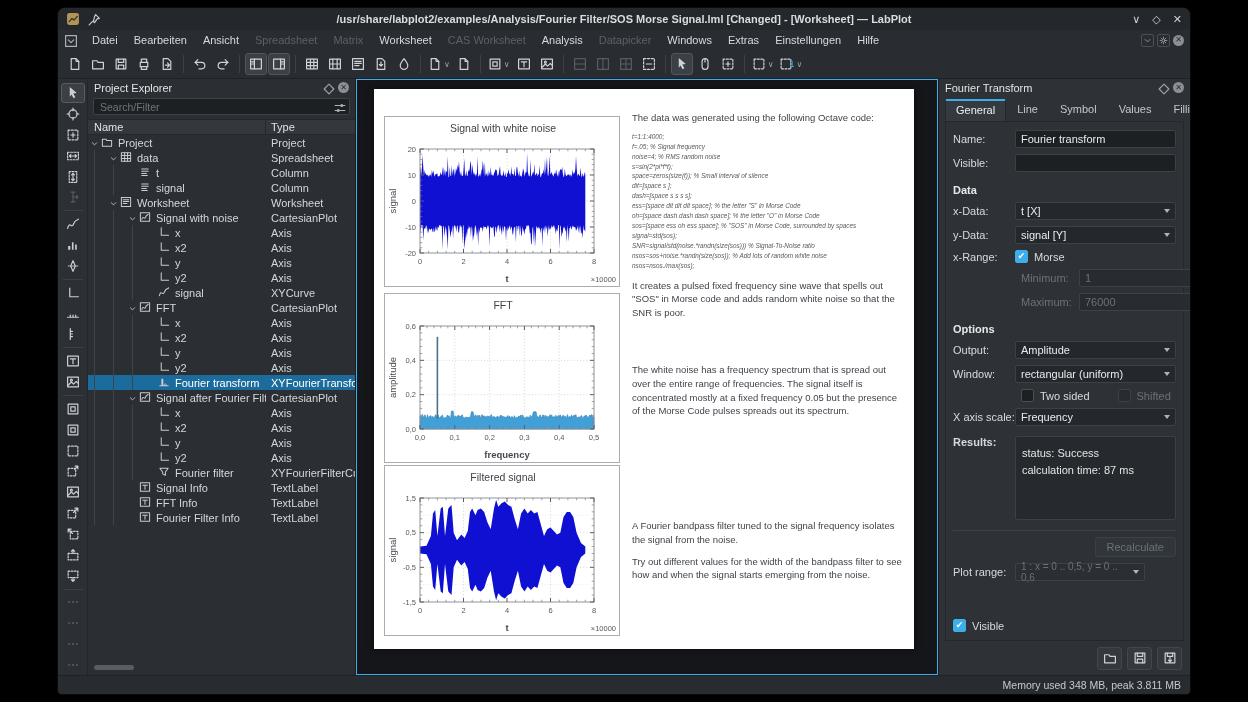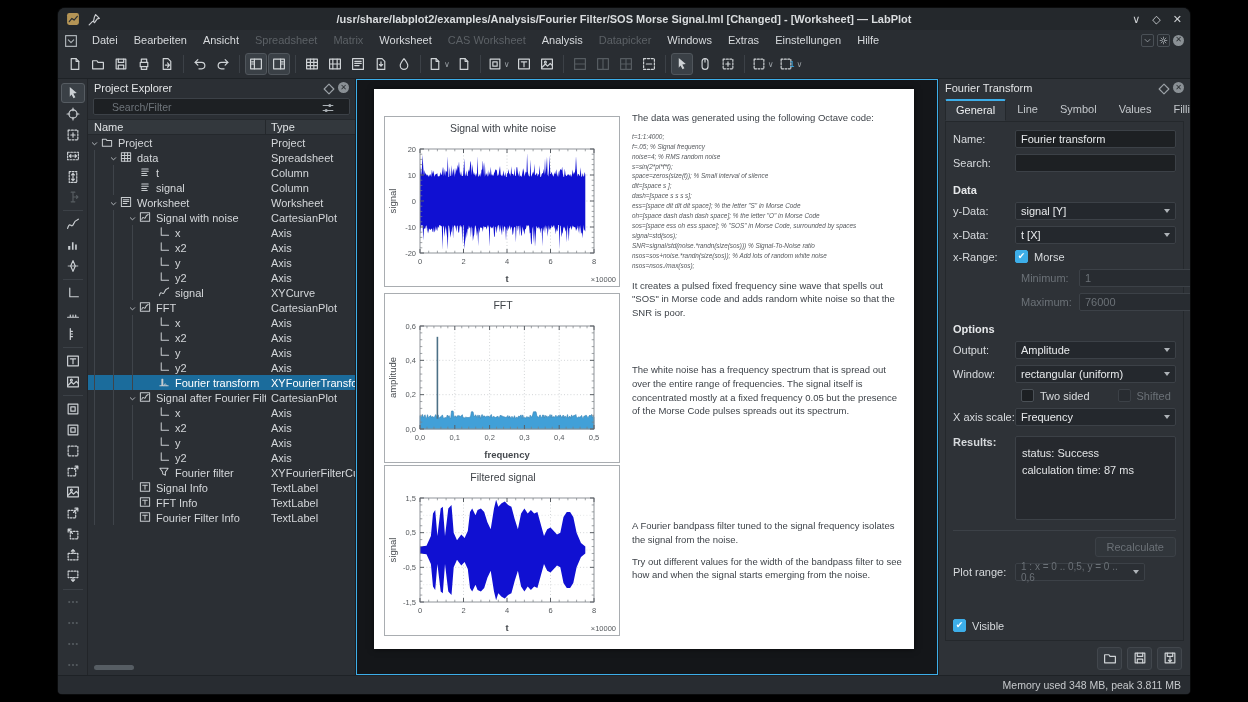--- a/index.html
+++ b/index.html
@@ -50,21 +50,21 @@
   
   .explorer{width:268px;background:#2b2f34;border-right:1px solid #1b1e21;display:flex;
     flex-direction:column;flex:0 0 auto;color:#d4d7da;font-size:11px;}
   .dock-head{height:17px;display:flex;align-items:center;padding:0 6px;color:#e2e4e6;
     font-size:11px;flex:0 0 auto;}
   .dock-head .dh-title{flex:1;}
   .dock-head .dh-icons{display:flex;gap:5px;align-items:center;color:#9aa0a5;}
   .circle-x{width:11px;height:11px;border-radius:50%;background:#8a9095;color:#2b2f33;
     display:flex;align-items:center;justify-content:center;font-size:8px;line-height:1;}
   .searchrow{margin:2px 5px 4px 5px;height:17px;background:#1d2023;border:1px solid #3c4147;
-    border-radius:2px;display:flex;align-items:center;padding:0 16px;flex:0 0 auto;gap:30px;}
+    border-radius:2px;display:flex;align-items:center;padding:0 4px;flex:0 0 auto;gap:30px;}
   .searchrow input{flex:1;background:transparent;border:none;outline:none;color:#dfe2e4;
     font-size:10.5px;font-family:inherit;}
   .searchrow input::placeholder{color:#6f757b;}
   .thead{height:16px;background:#33383d;border-top:1px solid #24282c;border-bottom:1px solid #24282c;
     display:flex;color:#dfe2e4;flex:0 0 auto;}
   .thead .c1{width:178px;padding:1px 6px;border-right:1px solid #24282c;}
   .thead .c2{flex:1;padding:1px 5px;}
   .treebody{flex:1;overflow:hidden;position:relative;}
   .trow{height:15px;display:flex;align-items:center;white-space:nowrap;}
   .trow.selected{background:#1b6c9c;color:#fff;}
@@ -1345,35 +1345,35 @@
           <span class="tab">Symbol</span>
           <span class="tab">Values</span>
           <span class="tab">Filling</span>
         </div>
       <div class="dockframe">
         <div class="frow">
           <span class="lbl">Name:</span>
           <input class="finput" value="Fourier transform" style="">
         </div>
         <div class="frow">
-          <span class="lbl">Search:</span>
+          <span class="lbl">Visible:</span>
           <input class="finput" value="" style="">
         </div>
         <div class="sect">Data</div>
+        <div class="frow">
+          <span class="lbl">x-Data:</span>
+          <span class="combo">
+              <span>t [X]</span>
+              <span class="carr"></span>
+            </span>
+        </div>
         <div class="frow">
           <span class="lbl">y-Data:</span>
           <span class="combo">
               <span>signal [Y]</span>
-              <span class="carr"></span>
-            </span>
-        </div>
-        <div class="frow">
-          <span class="lbl">x-Data:</span>
-          <span class="combo">
-              <span>t [X]</span>
               <span class="carr"></span>
             </span>
         </div>
         <div class="frow">
           <span class="lbl">x-Range:</span>
           <span class="cb on">✔</span>
           <span>Morse</span>
         </div>
         <div class="subrow">
           <span class="slbl">Minimum:</span>

